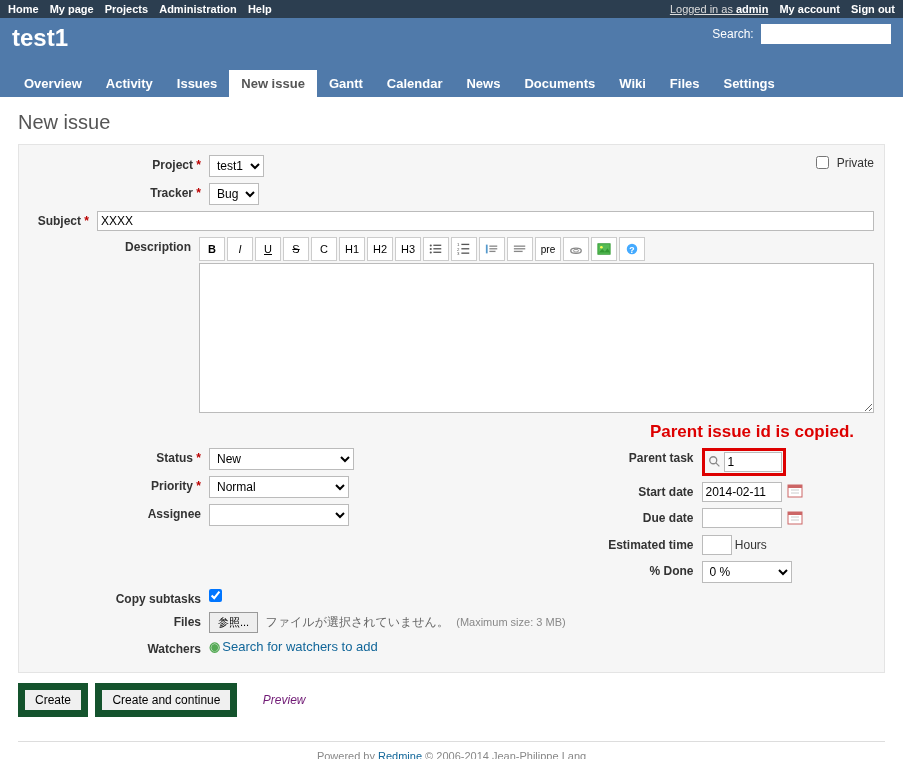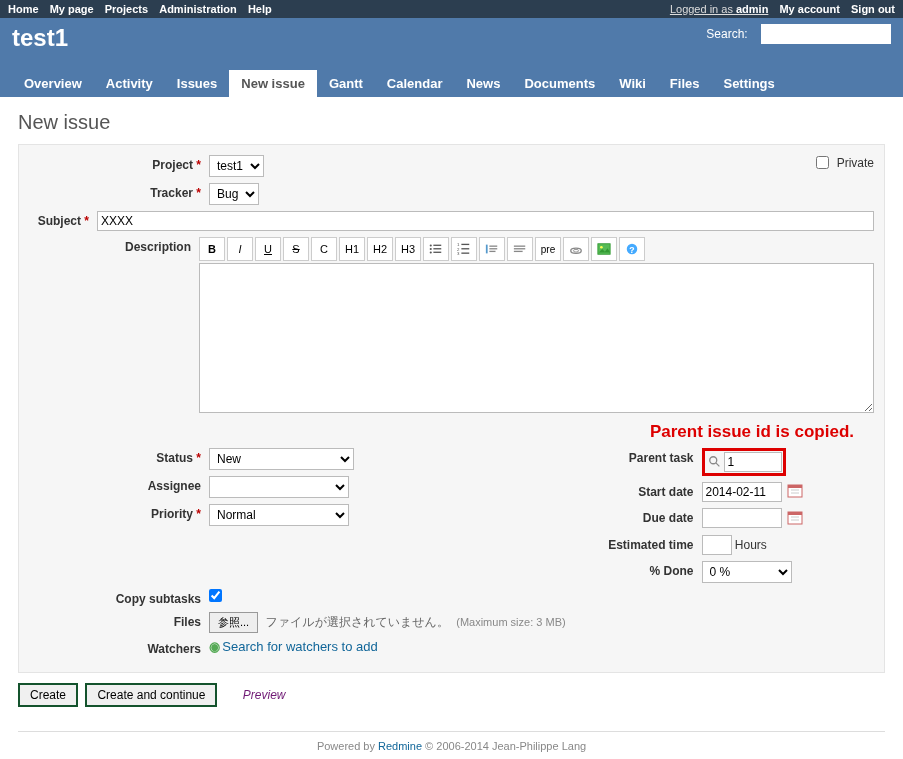--- a/index.html
+++ b/index.html
@@ -8,21 +8,21 @@
 .top-menu { background: #2c3e50; color: #fff; padding: 3px 8px; display: flex; justify-content: space-between; font-size: 11px; }
 .top-menu a { color: #fff; text-decoration: none; margin-right: 8px; font-weight: bold; }
 .top-menu .right a { margin-left: 8px; margin-right: 0; }
 .top-menu .logged { color: #ddd; text-decoration: underline; }
 .top-menu .logged b { color: #fff; }
 
 .header { background: #507aaa; color: #fff; padding: 6px 12px 0 12px; }
 .header-top { display: flex; justify-content: space-between; align-items: flex-start; padding-bottom: 18px; }
 .project-title { font-size: 24px; font-weight: bold; font-family: "Trebuchet MS", sans-serif; }
 .search-box { font-size: 12px; }
-.search-box label { margin-right: 10px; }
+.search-box label { margin-right: 4px; }
 .search-box input { width: 130px; padding: 2px; font-size: 12px; border: 1px solid #fff; }
 
 .main-menu { display: flex; gap: 0; }
 .main-menu a { color: #fff; text-decoration: none; padding: 6px 12px; font-weight: bold; font-size: 13px; display: inline-block; }
 .main-menu a.selected { background: #fff; color: #555; }
 
 .content { padding: 14px 18px; }
 h2.page-title { font-size: 20px; color: #555; font-weight: normal; margin-bottom: 10px; font-family: "Trebuchet MS", sans-serif; }
 
 .box { background: #f6f6f6; border: 1px solid #e4e4e4; padding: 10px; margin-bottom: 10px; }
@@ -57,21 +57,21 @@
 .cal-icon { display: inline-block; vertical-align: middle; margin-left: 2px; }
 
 .file-row button { font-size: 11px; padding: 2px 8px; border: 1px solid #999; background: #eee; }
 .file-text { color: #666; margin-left: 4px; }
 .file-hint { color: #888; font-size: 11px; margin-left: 4px; }
 
 .watchers-link { color: #169; text-decoration: none; font-size: 13px; }
 .plus-icon { color: #5a5; font-weight: bold; margin-right: 2px; }
 
 .buttons { margin-top: 8px; }
-.buttons input[type=submit] { padding: 3px 10px; font-size: 12px; border: 2px solid #14532d; background: #f0f0f0; margin-right: 4px; cursor: pointer; }
+.buttons input[type=submit] { padding: 3px 10px; font-size: 12px; border: 7px solid #14532d; background: #f0f0f0; margin-right: 4px; cursor: pointer; }
 .preview-link { color: #701a75; text-decoration: none; margin-left: 18px; font-style: italic; }
 
 .footer { text-align: center; color: #888; font-size: 11px; border-top: 1px solid #ddd; padding: 8px 0; margin: 10px 18px 0; }
 .footer a { color: #169; text-decoration: none; }
 </style>
 </head>
 <body>
 
 <div class="top-menu">
   <div class="left">
@@ -214,26 +214,26 @@
 
     <div class="annotation">Parent issue id is copied.</div>
 
     <div class="two-col">
       <div class="col">
         <div class="form-row">
           <div class="form-label"><span>Status</span> <span class="required">*</span></div>
           <div class="form-field"><select style="width:145px"><option>New</option></select></div>
         </div>
         <div class="form-row">
+          <div class="form-label"><span>Priority</span> <span class="required">*</span></div>
+          <div class="form-field"><select style="width:140px"><option>Normal</option></select></div>
+        </div>
+        <div class="form-row">
           <div class="form-label">Assignee</div>
           <div class="form-field"><select style="width:140px"><option></option></select></div>
-        </div>
-        <div class="form-row">
-          <div class="form-label"><span>Priority</span> <span class="required">*</span></div>
-          <div class="form-field"><select style="width:140px"><option>Normal</option></select></div>
         </div>
       </div>
       <div class="col col-right">
         <div class="form-row">
           <div class="form-label">Parent task</div>
           <div class="form-field">
             <span class="parent-task-wrap">
               <svg width="14" height="14" viewBox="0 0 16 16">
                   <circle cx="6" cy="6" r="4" fill="none" stroke="#888" stroke-width="1.5"></circle>
                   <line x1="9" y1="9" x2="13" y2="13" stroke="#888" stroke-width="1.5"></line>

